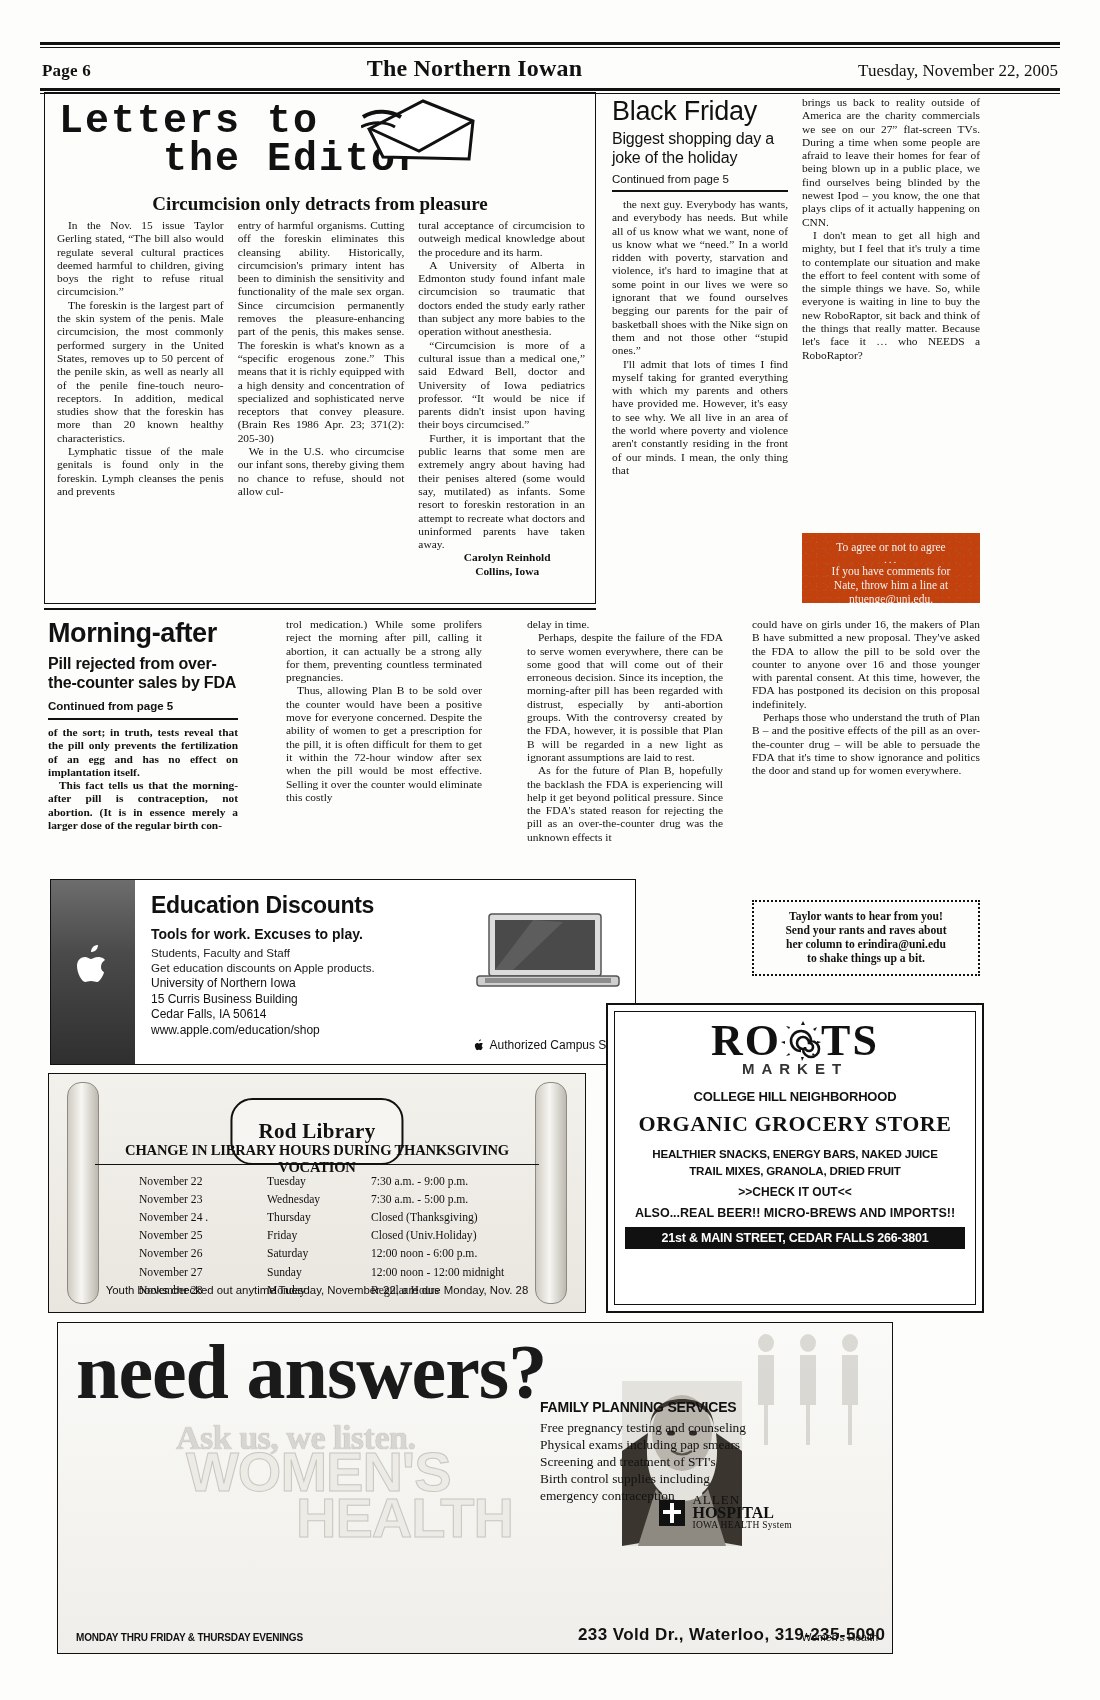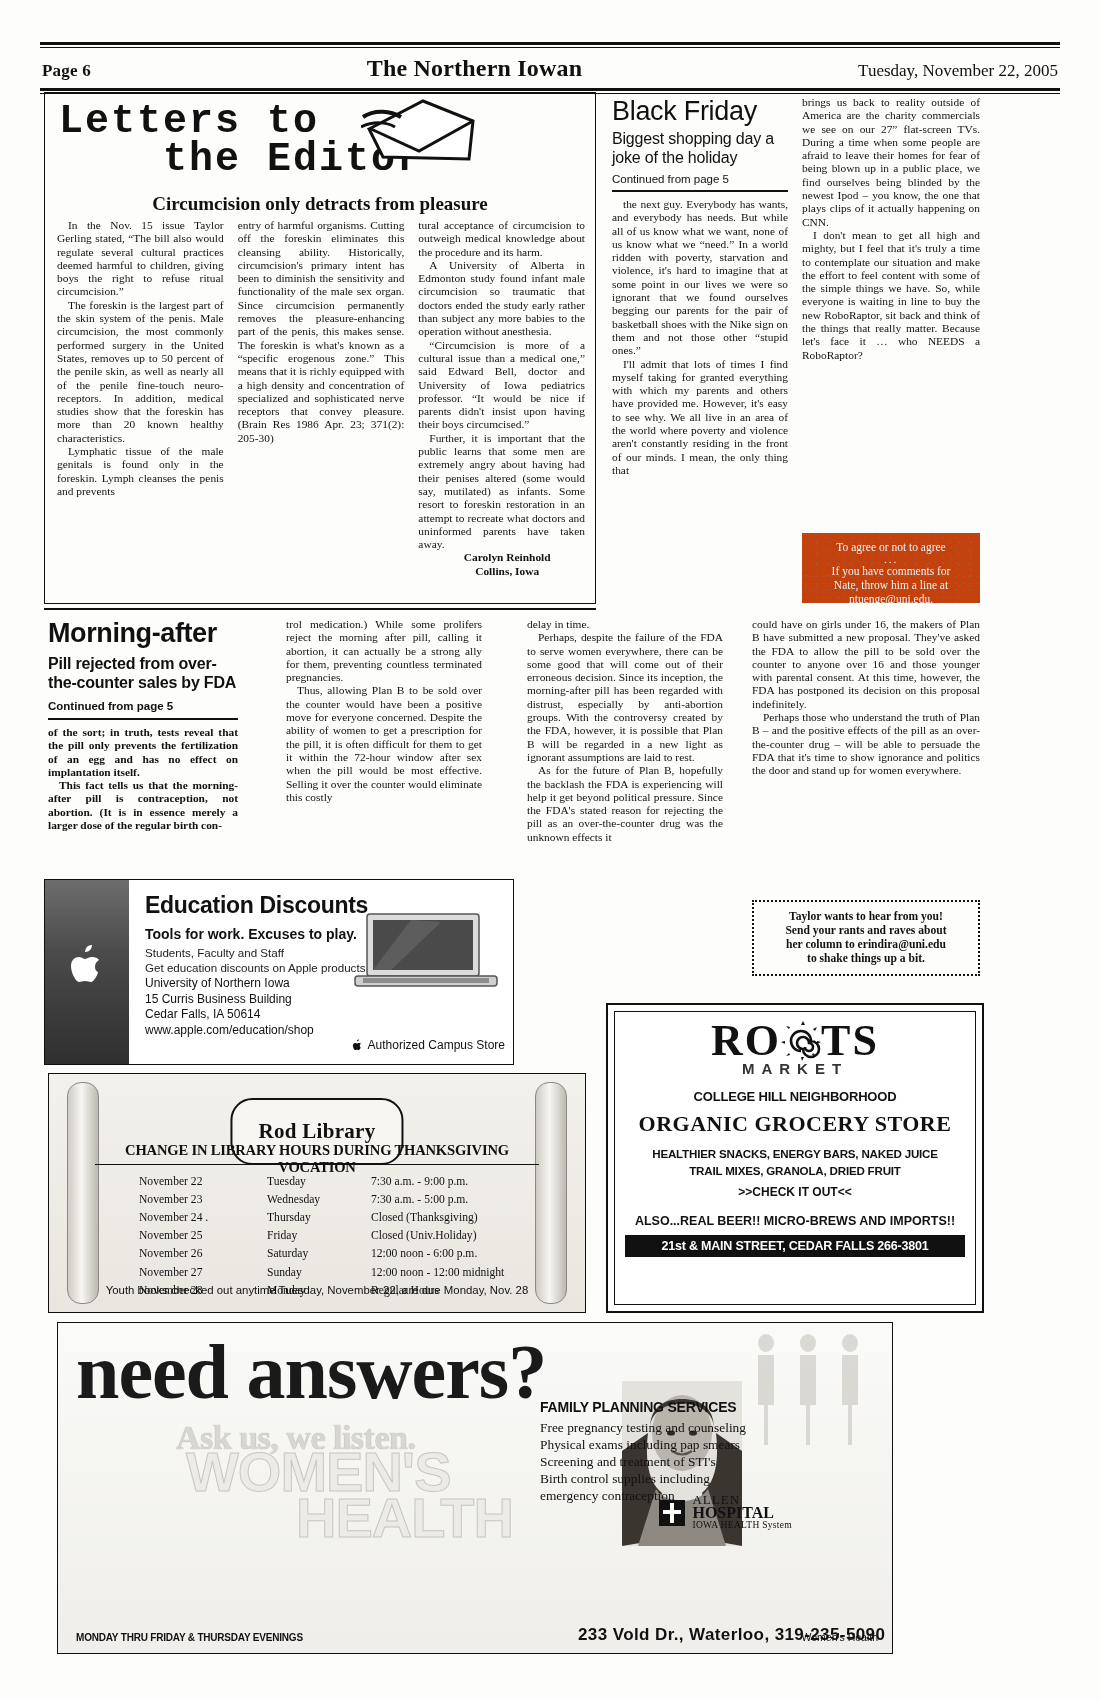--- a/index.html
+++ b/index.html
@@ -73,21 +73,21 @@
   .ma-c3{position:absolute;left:527px;top:618px;width:196px;font-size:11.4px;line-height:13.3px;text-align:justify;}
   .ma-c4{position:absolute;left:752px;top:618px;width:228px;font-size:11.4px;line-height:13.3px;text-align:justify;}
   .ma-c2 p,.ma-c3 p,.ma-c4 p{margin:0;text-indent:11px;}
   .ma-c2 p.noind,.ma-c3 p.noind,.ma-c4 p.noind{text-indent:0;}
 
   
   .taylor{position:absolute;left:752px;top:900px;width:228px;border:2px dotted #111;box-sizing:border-box;
      padding:8px 6px;text-align:center;font-weight:bold;font-size:11.6px;line-height:14px;font-family:"Liberation Serif",serif;}
 
   
-  .apple{position:absolute;left:44px;top:879px;width:470px;height:186px;border:1.5px solid #111;box-sizing:border-box;background:#fff;display:flex;}
+  .apple{position:absolute;left:50px;top:879px;width:586px;height:186px;border:1.5px solid #111;box-sizing:border-box;background:#fff;display:flex;}
   .apple-left{width:84px;background:linear-gradient(180deg,#6d6d6d,#4a4a4a 40%,#2f2f2f);position:relative;}
   .apple-logo{position:absolute;left:50%;top:47%;transform:translate(-50%,-50%);width:38px;height:44px;}
   .apple-right{flex:1;position:relative;padding:12px 10px 0 16px;}
   .ap-h1{font-family:"Liberation Sans",sans-serif;font-weight:bold;font-size:23px;letter-spacing:-.3px;}
   .ap-h2{font-family:"Liberation Sans",sans-serif;font-weight:bold;font-size:14px;margin-top:7px;}
   .ap-l{font-family:"Liberation Sans",sans-serif;font-size:11.6px;margin-top:4px;line-height:14.5px;color:#222;}
   .ap-addr{position:absolute;left:16px;top:96px;font-family:"Liberation Sans",sans-serif;font-size:12px;line-height:15.5px;color:#111;}
   .ap-auth{position:absolute;right:8px;bottom:12px;font-family:"Liberation Sans",sans-serif;font-size:12px;display:flex;align-items:center;gap:5px;}
   .ap-lap{position:absolute;right:12px;top:30px;width:150px;height:84px;}
 
@@ -110,21 +110,21 @@
   .roots{position:absolute;left:606px;top:1003px;width:378px;height:310px;border:2px solid #111;box-sizing:border-box;background:#fff;
        padding:6px;}
   .roots-in{border:1px solid #111;height:100%;box-sizing:border-box;position:relative;padding-top:6px;}
   .rt-logo{text-align:center;font-family:"Liberation Serif",serif;font-weight:bold;font-size:44px;letter-spacing:2px;line-height:46px;position:relative;}
   .rt-swirl{display:inline-block;width:40px;height:40px;vertical-align:-6px;position:relative;}
   .rt-market{text-align:center;font-family:"Liberation Sans",sans-serif;font-weight:bold;font-size:15px;letter-spacing:7px;color:#333;margin-top:-4px;}
   .rt-l1{text-align:center;font-family:"Liberation Sans",sans-serif;font-weight:bold;font-size:13px;margin-top:12px;letter-spacing:-.2px;}
   .rt-l2{text-align:center;font-family:"Liberation Serif",serif;font-weight:bold;font-size:22px;margin-top:7px;letter-spacing:.5px;}
   .rt-l3{text-align:center;font-family:"Liberation Sans",sans-serif;font-weight:bold;font-size:11.6px;margin-top:9px;line-height:15px;letter-spacing:-.2px;}
   .rt-l4{text-align:center;font-family:"Liberation Sans",sans-serif;font-weight:bold;font-size:12px;margin-top:7px;}
-  .rt-l5{text-align:center;font-family:"Liberation Sans",sans-serif;font-weight:bold;font-size:12.5px;margin-top:15px;}
+  .rt-l5{text-align:center;font-family:"Liberation Sans",sans-serif;font-weight:bold;font-size:12.5px;margin-top:7px;}
   .rt-bar{margin:7px 10px 0 10px;border:1.5px solid #111;background:#111;color:#fff;text-align:center;
       font-family:"Liberation Sans",sans-serif;font-weight:bold;font-size:12.5px;padding:3px 0;letter-spacing:-.2px;}
 
   
   .need{position:absolute;left:57px;top:1322px;width:836px;height:332px;border:1.5px solid #111;box-sizing:border-box;
      background:linear-gradient(180deg,#fafaf8,#efeeea);overflow:hidden;}
   .need-title{position:absolute;left:18px;top:4px;font-family:"Liberation Serif",serif;font-weight:bold;font-size:78px;
      letter-spacing:-1px;color:#1a1a1a;}
   .need-sub{position:absolute;left:118px;top:96px;font-family:"Liberation Serif",serif;font-weight:bold;font-size:34px;
      color:#d8d6d0;text-shadow:0 0 1px #9a978f;letter-spacing:-.5px;}
@@ -179,20 +179,21 @@
     </div>
     <div class="letters-head">Circumcision only detracts from pleasure</div>
     <div class="letters-cols">
       <div class="col">
         <p>In the Nov. 15 issue Taylor Gerling stated, “The bill also would regulate several cultural practices deemed harmful to children, giving boys the right to refuse ritual circumcision.”</p>
         <p>The foreskin is the largest part of the skin system of the penis. Male circumcision, the most commonly performed surgery in the United States, removes up to 50 percent of the penile skin, as well as nearly all of the penile fine-touch neuro-receptors. In addition, medical studies show that the foreskin has more than 20 known healthy characteristics.</p>
         <p>Lymphatic tissue of the male genitals is found only in the foreskin. Lymph cleanses the penis and prevents</p>
       </div>
       <div class="col">
         <p class="noind">entry of harmful organisms. Cutting off the foreskin eliminates this cleansing ability. Historically, circumcision's primary intent has been to diminish the sensitivity and functionality of the male sex organ. Since circumcision permanently removes the pleasure-enhancing part of the penis, this makes sense. The foreskin is what's known as a “specific erogenous zone.” This means that it is richly equipped with a high density and concentration of specialized and sophisticated nerve receptors that convey pleasure. (Brain Res 1986 Apr. 23; 371(2): 205-30)</p>
+        <p>We in the U.S. who circumcise our infant sons, thereby giving them no chance to refuse, should not allow cul-</p>
       </div>
       <div class="col">
         <p class="noind">tural acceptance of circumcision to outweigh medical knowledge about the procedure and its harm.</p>
         <p>A University of Alberta in Edmonton study found infant male circumcision so traumatic that doctors ended the study early rather than subject any more babies to the operation without anesthesia.</p>
         <p>“Circumcision is more of a cultural issue than a medical one,” said Edward Bell, doctor and University of Iowa pediatrics professor. “It would be nice if parents didn't insist upon having their boys circumcised.”</p>
         <p>Further, it is important that the public learns that some men are extremely angry about having had their penises altered (some would say, mutilated) as infants. Some resort to foreskin restoration in an attempt to recreate what doctors and uninformed parents have taken away.</p>
         <p class="sig">Carolyn Reinhold</p>
         <p class="sig" style="margin-top:0">Collins, Iowa</p>
       </div>
     </div>

